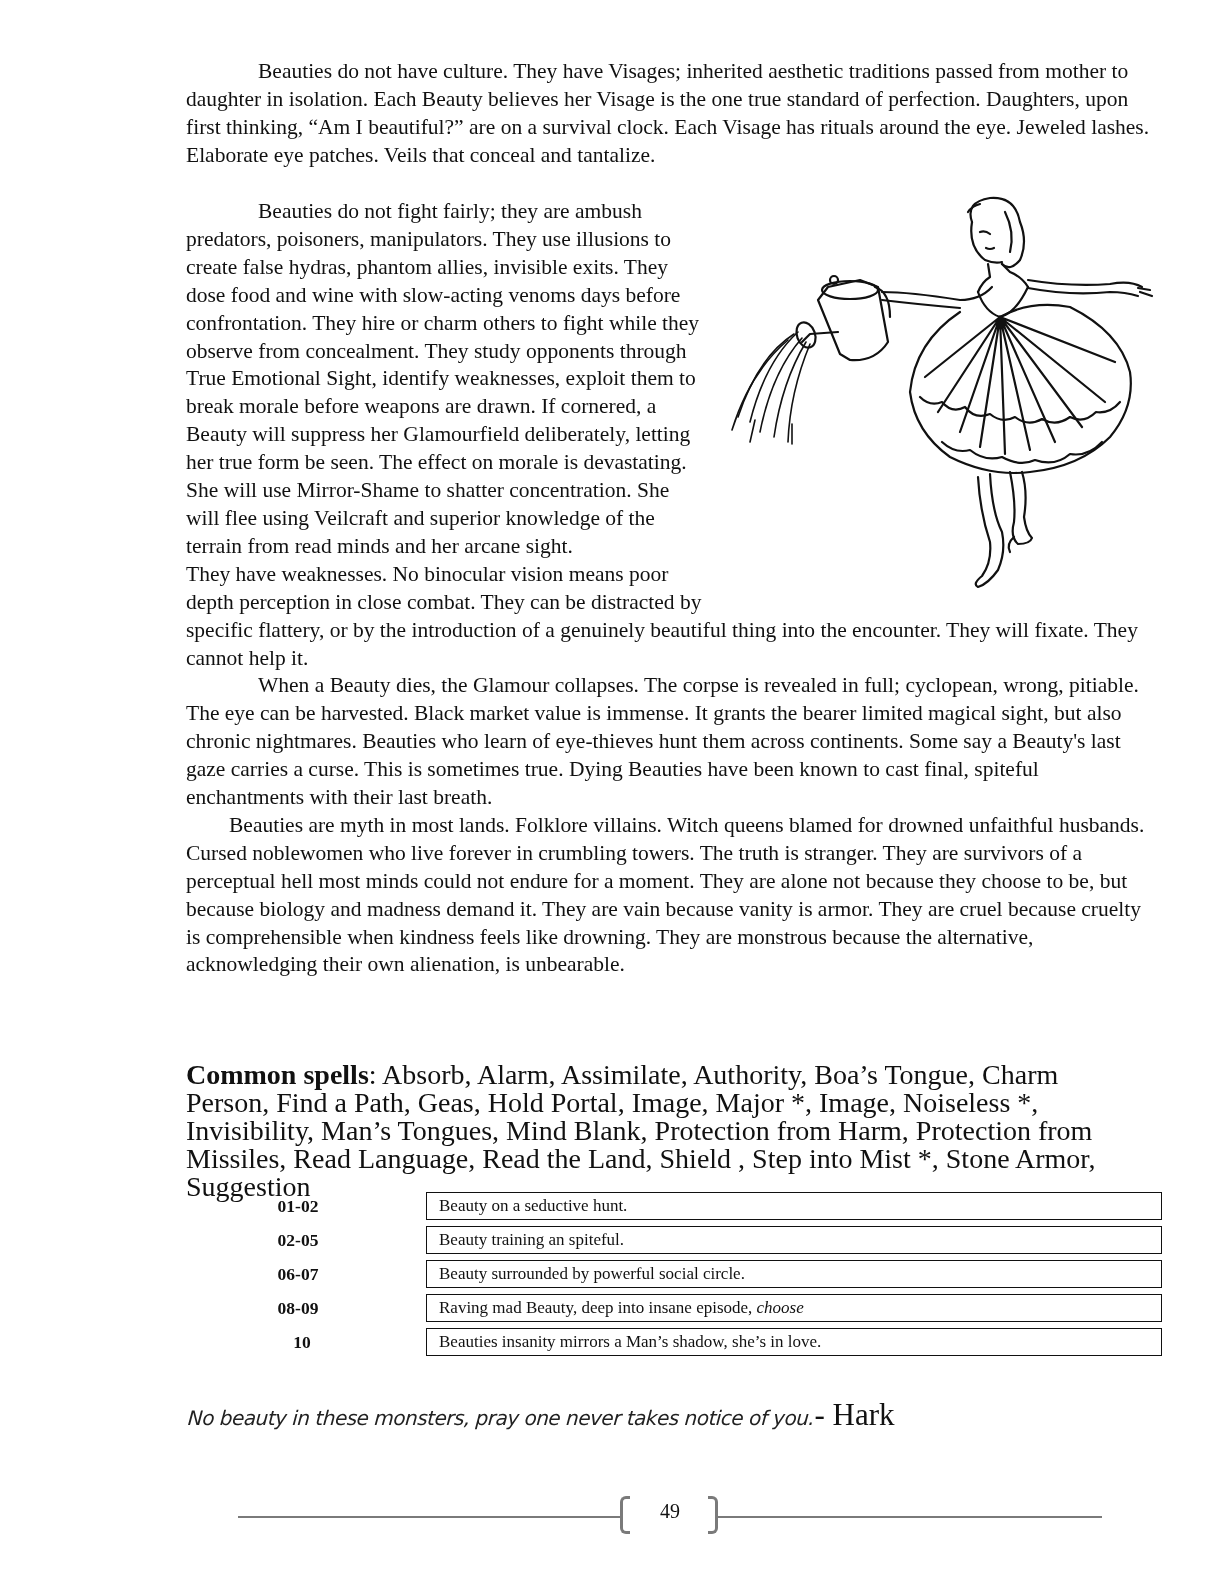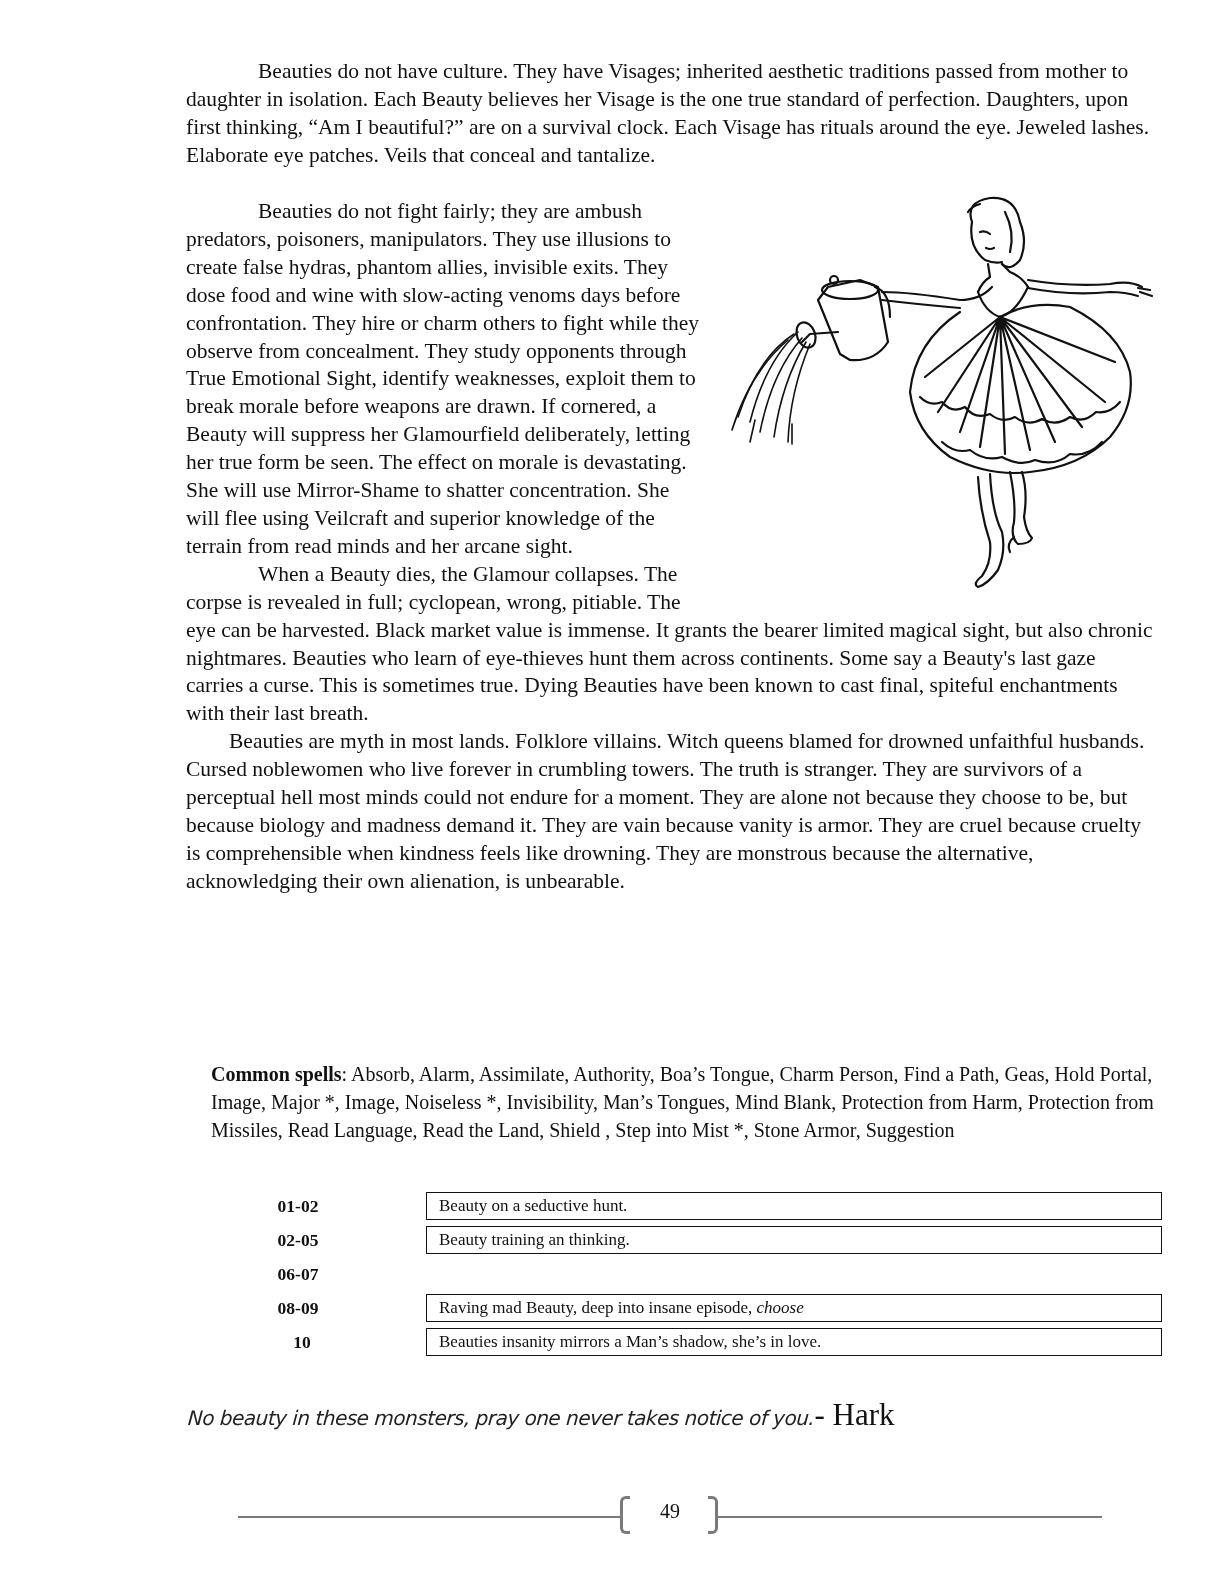--- a/index.html
+++ b/index.html
@@ -6,21 +6,21 @@
   body { width: 1224px; height: 1584px; position: relative; overflow: hidden;
          font-family: "Liberation Serif", "DejaVu Serif", serif; color: #111; }
   .text-block { position: absolute; left: 186px; width: 968px; font-size: 21.5px; line-height: 27.9px; font-family: Liberation Serif, serif; }
   .p { margin: 0; }
   .indent { text-indent: 72px; }
   .indent-s { text-indent: 43px; }
   #p1 { top: 58px; }
   #wrap-area { position: absolute; left: 186px; top: 198px; width: 968px; font-size: 21.5px; line-height: 27.9px; }
   #illustration { float: right; width: 450px; height: 405px; margin: -6px -6px 0 8px; shape-outside: margin-box; }
   #illustration svg { width: 100%; height: 100%; }
-  #spells { position: absolute; left: 186px; top: 1061px; width: 960px; font-size: 20px; line-height: 27.9px; margin-left: 25px; }
+  #spells { position: absolute; left: 186px; top: 1061px; width: 960px; font-size: 28px; line-height: 27.9px; }
   #spells b { font-weight: bold; }
   #table { position: absolute; left: 250px; top: 1192px; width: 912px; }
   .row { display: flex; align-items: center; height: 28px; margin-bottom: 6px; }
   .roll { width: 176px; flex: none; text-align: center; font-weight: bold; font-size: 17.5px; line-height: 28px; padding-right: 80px; box-sizing: border-box; }
   .roll.single { padding-right: 72px; }
   .entry { flex: 1; border: 1.3px solid #111; padding: 0 12px; font-size: 17px; line-height: 26px; box-sizing: border-box; white-space: nowrap; }
   .entry i { font-style: italic; }
   #quote { position: absolute; left: 188px; top: 1397px; font-size: 23px; white-space: nowrap; }
   #quote .hand { font-family: "DejaVu Sans", sans-serif; font-size: 20px; letter-spacing: -0.5px; font-style: italic; font-weight: 300; color: #222; transform: skewX(-4deg); display: inline-block; }
   #quote .attr { font-family: Liberation Serif, serif; font-size: 31px; }
@@ -91,39 +91,41 @@
       </g>
 
       <g>
         <path d="M280 282 Q282 320 292 340 Q296 360 288 378 Q278 392 268 395 Q262 392 272 384 Q282 370 280 350 Q270 320 268 285"></path>
         <path d="M300 280 Q306 310 304 330 Q300 345 308 352 Q320 352 322 346 Q316 340 314 325 Q318 300 312 280"></path>
         <path d="M304 345 Q296 352 300 360"></path>
       </g>
     </svg>
   </div>
   <p class="p indent">Beauties do not fight fairly; they are ambush predators, poisoners, manipulators. They use illusions to create false hydras, phantom allies, invisible exits. They dose food and wine with slow-acting venoms days before confrontation. They hire or charm others to fight while they observe from concealment. They study opponents through True Emotional Sight, identify weaknesses, exploit them to break morale before weapons are drawn. If cornered, a Beauty will suppress her Glamourfield deliberately, letting her true form be seen. The effect on morale is devastating. She will use Mirror-Shame to shatter concentration. She will flee using Veilcraft and superior knowledge of the terrain from read minds and her arcane sight.</p>
+  <p class="p">They have weaknesses. No binocular vision means poor depth perception in close combat. They can be distracted by specific flattery, or by the introduction of a genuinely beautiful thing into the encounter. They will fixate. They cannot help it.</p>
   <p class="p indent">When a Beauty dies, the Glamour collapses. The corpse is revealed in full; cyclopean, wrong, pitiable. The eye can be harvested. Black market value is immense. It grants the bearer limited magical sight, but also chronic nightmares. Beauties who learn of eye-thieves hunt them across continents. Some say a Beauty's last gaze carries a curse. This is sometimes true. Dying Beauties have been known to cast final, spiteful enchantments with their last breath.</p>
   <p class="p indent-s">Beauties are myth in most lands. Folklore villains. Witch queens blamed for drowned unfaithful husbands. Cursed noblewomen who live forever in crumbling towers. The truth is stranger. They are survivors of a perceptual hell most minds could not endure for a moment. They are alone not because they choose to be, but because biology and madness demand it. They are vain because vanity is armor. They are cruel because cruelty is comprehensible when kindness feels like drowning. They are monstrous because the alternative, acknowledging their own alienation, is unbearable.</p>
 </div>
 
 <div id="spells">
   <b>Common spells</b><span>: Absorb, Alarm, Assimilate, Authority, Boa’s Tongue, Charm Person, Find a Path, Geas, Hold Portal, Image, Major *, Image, Noiseless *, Invisibility, Man’s Tongues, Mind Blank, Protection from Harm, Protection from Missiles, Read Language, Read the Land, Shield  , Step into Mist *, Stone Armor, Suggestion</span>
 </div>
 
 <div id="table">
   <div class="row">
     <div class="roll">01-02</div>
     <div class="entry"><span>Beauty on a seductive hunt.</span></div>
   </div>
   <div class="row">
     <div class="roll">02-05</div>
-    <div class="entry"><span>Beauty training an thinking.</span></div>
+    <div class="entry"><span>Beauty training an spiteful.</span></div>
   </div>
   <div class="row">
     <div class="roll">06-07</div>
+    <div class="entry"><span>Beauty surrounded by powerful social circle.</span></div>
   </div>
   <div class="row">
     <div class="roll">08-09</div>
     <div class="entry"><span>Raving mad Beauty, deep into insane episode, </span><i>choose</i></div>
   </div>
   <div class="row">
     <div class="roll single">10</div>
     <div class="entry"><span>Beauties insanity mirrors a Man’s shadow, she’s in love.</span></div>
   </div>
 </div>

